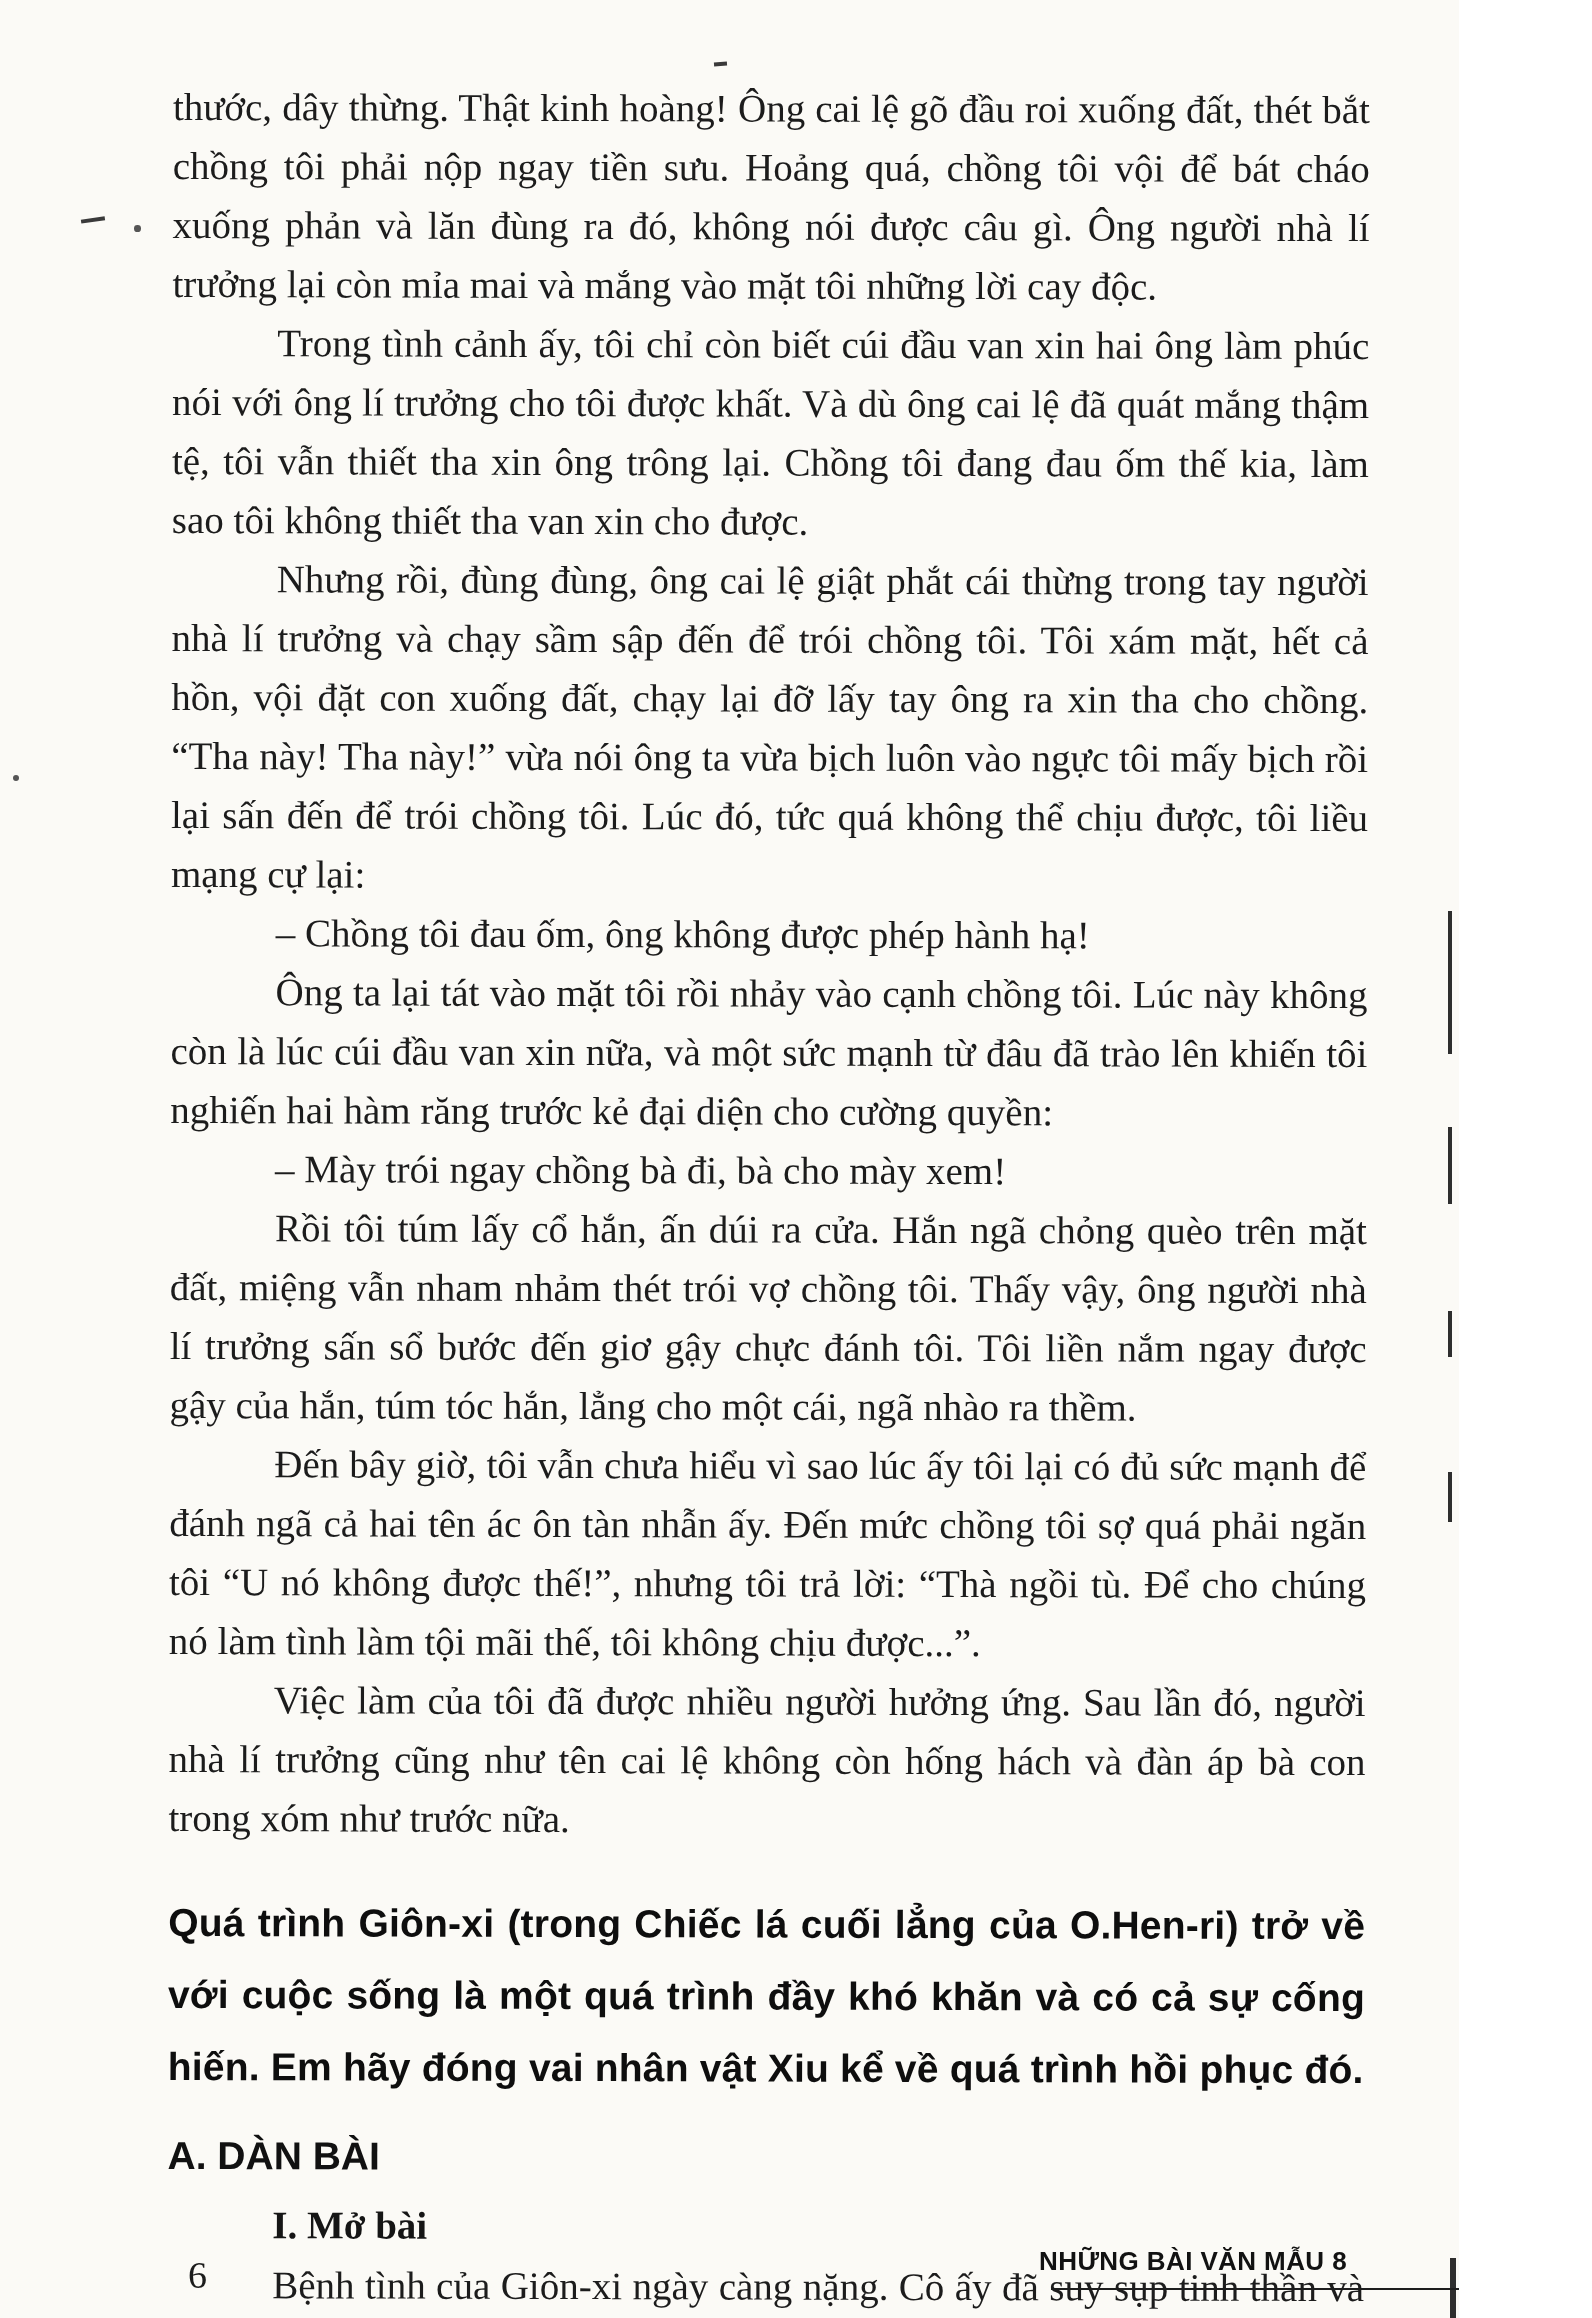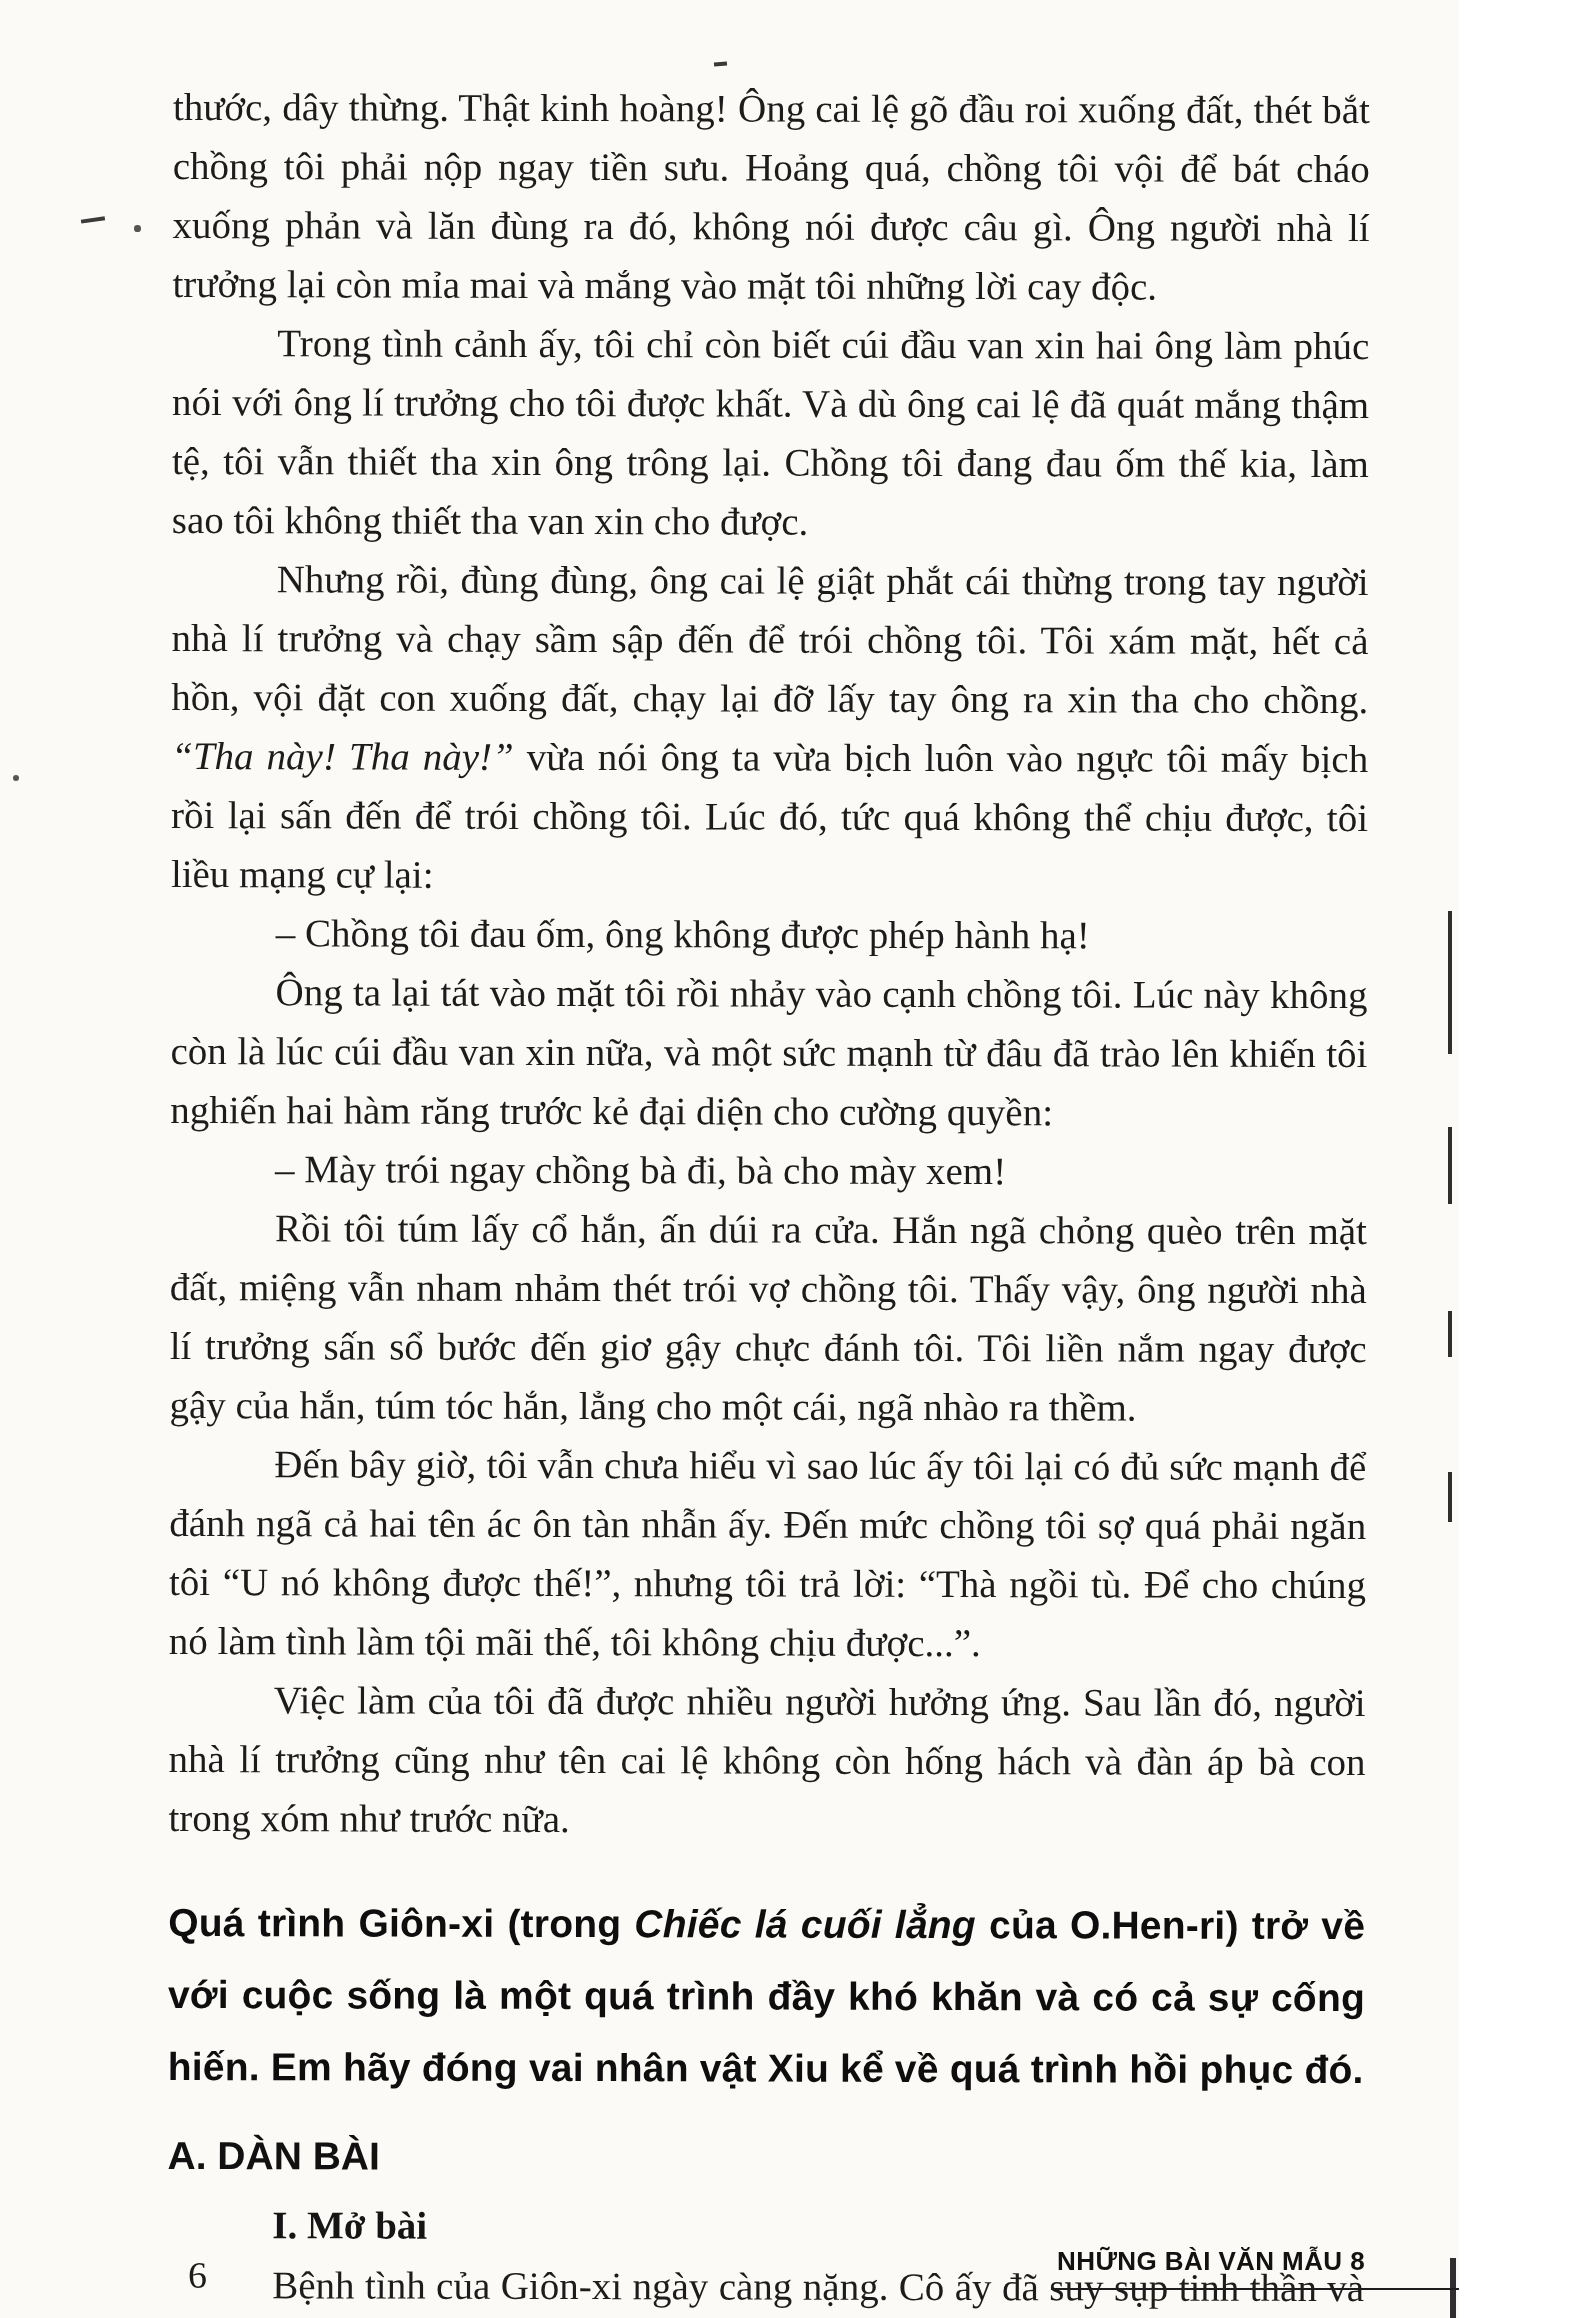--- a/index.html
+++ b/index.html
@@ -26,21 +26,21 @@
     .body-par {
       margin: 0;
       font-family: "Liberation Serif", "DejaVu Serif", serif;
       font-size: 39px;
       line-height: 59px;
       color: #1c1c1c;
       text-align: justify;
       text-indent: 105px;
     }
     .noindent { text-indent: 0; }
-    .ital { font-style: italic; }
+    .ital { }
     .prompt-heading {
       margin: 40px 0 0 0;
       font-family: "Liberation Sans", "DejaVu Sans", sans-serif;
       font-weight: 700;
       font-size: 39px;
       line-height: 72px;
       color: #0e0e0e;
       text-align: justify;
       letter-spacing: 0.2px;
     }
@@ -63,21 +63,21 @@
     .page-num {
       position: absolute;
       left: 188px;
       bottom: 22px;
       font-family: "Liberation Serif", "DejaVu Serif", serif;
       font-size: 38px;
       color: #1c1c1c;
     }
     .book-title {
       position: absolute;
-      right: 94px;
+      right: 112px;
       bottom: 42px;
       font-family: "Liberation Sans", "DejaVu Sans", sans-serif;
       font-weight: 700;
       font-size: 26px;
       letter-spacing: 0.4px;
       color: #121212;
     }
     .footer-rule {
       position: absolute;
       right: 0;

